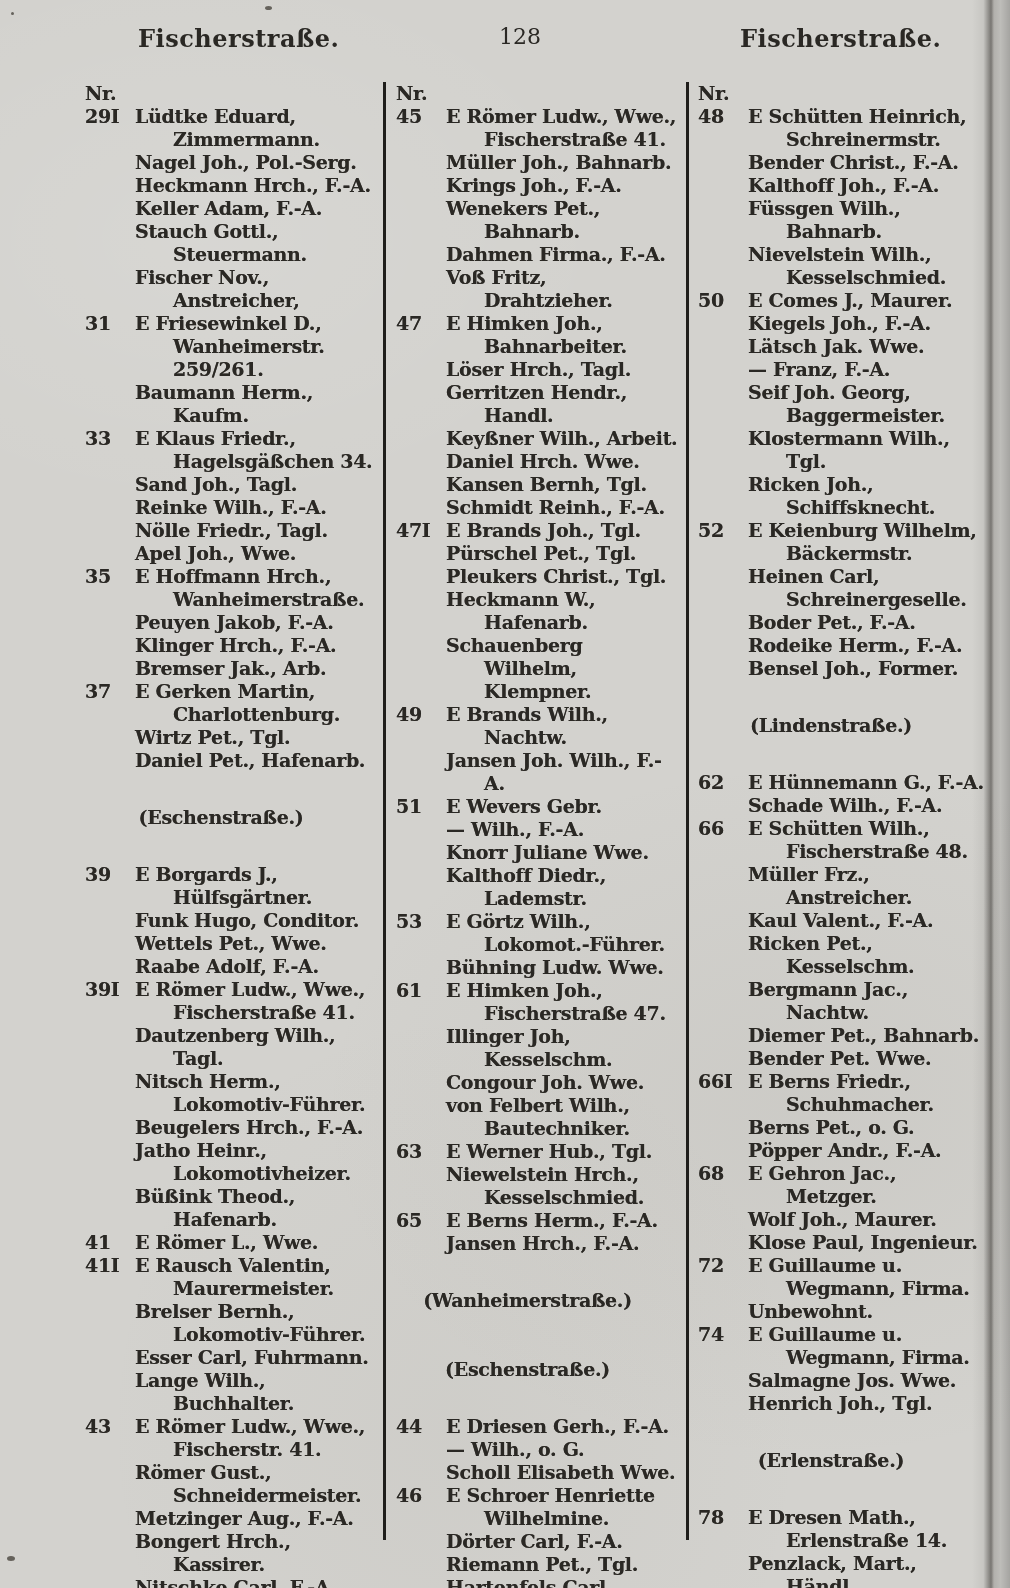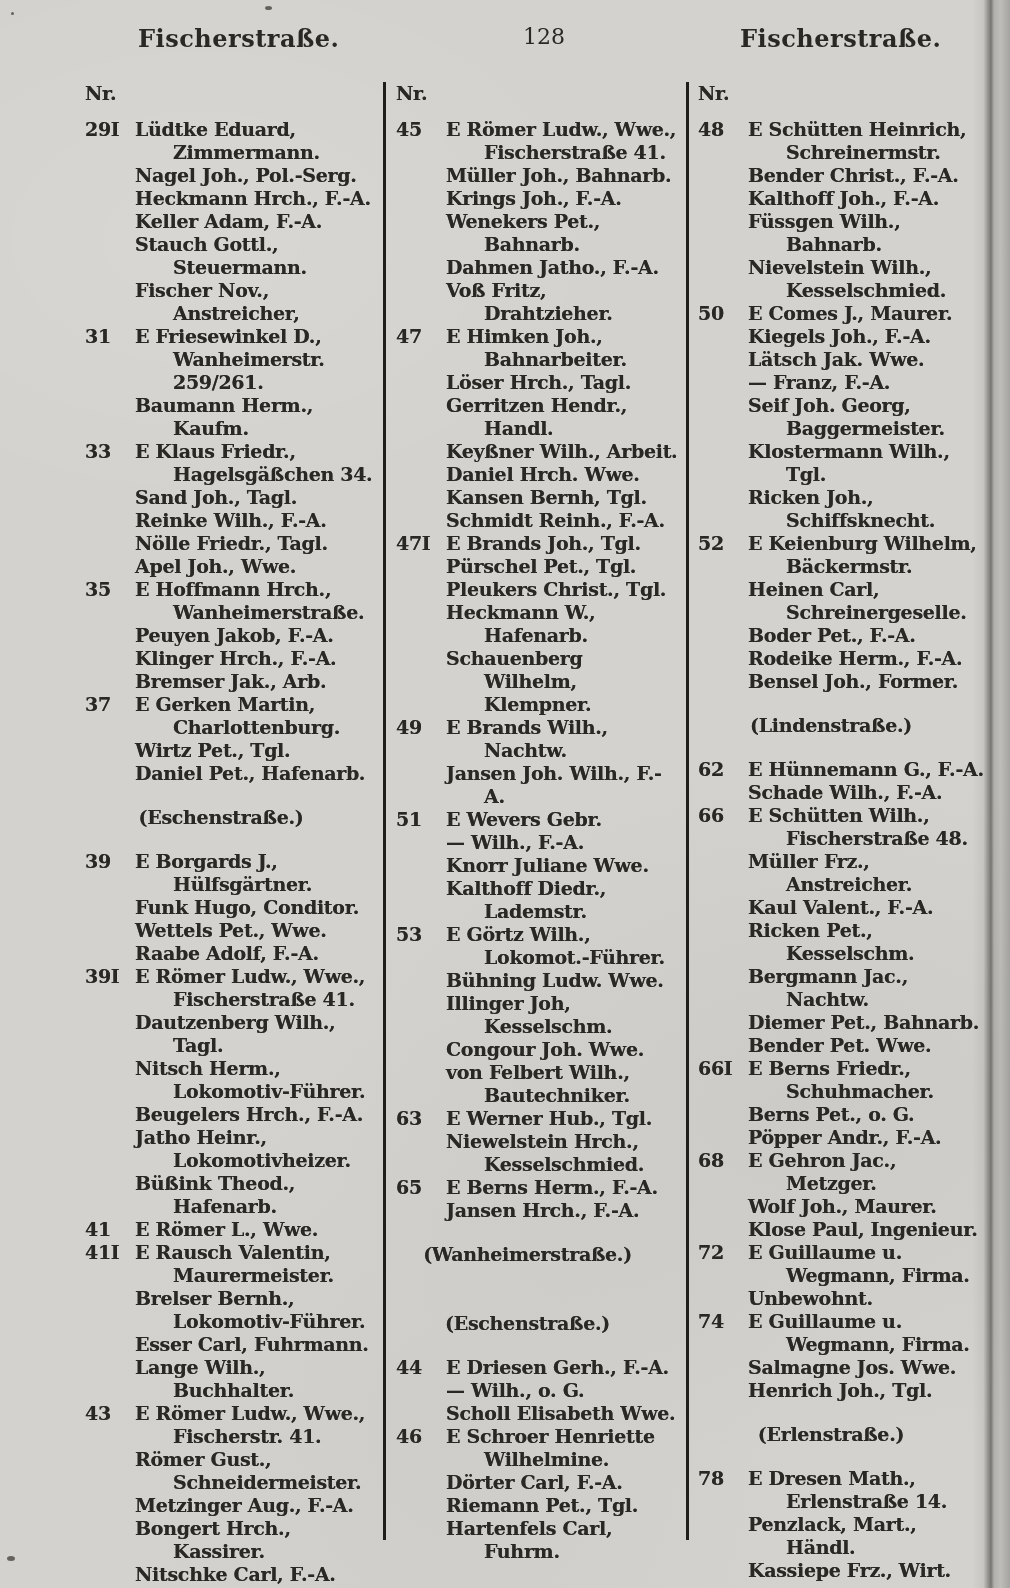--- a/index.html
+++ b/index.html
@@ -23,42 +23,42 @@
     background:linear-gradient(90deg,
       rgba(0,0,0,0) 0%, rgba(0,0,0,0.06) 30%,
       rgba(45,42,38,0.55) 50%, rgba(45,42,38,0.20) 58%,
       rgba(0,0,0,0.10) 75%, rgba(0,0,0,0.22) 100%);
   }
   .speck { position:absolute; background:#4a463f; border-radius:50%; opacity:0.8; }
 
   .page-header { position:absolute; top:24px; left:0; width:990px; height:44px; }
   .h-left  { position:absolute; left:138px; width:180px; text-align:center;
              font-size:24px; font-weight:bold; letter-spacing:0.5px; }
-  .h-num   { position:absolute; left:454px; width:180px; text-align:center;
+  .h-num   { position:absolute; left:430px; width:180px; text-align:center;
              font-size:22px; font-weight:normal; }
   .h-right { position:absolute; left:740px; width:180px; text-align:center;
              font-size:24px; font-weight:bold; letter-spacing:0.5px; }
 
   .divider { position:absolute; top:82px; width:3px; height:1458px; background:#1f1e1b; }
   .divider.d1 { left:383px; }
   .divider.d2 { left:686px; }
 
   .col { position:absolute; top:82px; font-size:19px; line-height:23px;
          font-weight:bold; letter-spacing:-0.3px;
          text-shadow:0 0 0.6px rgba(40,35,30,0.65); }
   .col.c1 { left:85px;  width:292px; }
   .col.c2 { left:396px; width:283px; }
   .col.c3 { left:698px; width:286px; }
 
-  .nr-label { margin-bottom:13px; font-weight:bold; }
+  .nr-label { font-weight:bold; }
 
   .entry { padding-left:88px; text-indent:-88px; }
   .entry .num { display:inline-block; width:50px; text-indent:0; vertical-align:top; }
 
-  .section { text-align:center; margin:21px 0; padding-right:20px; }
+  .section { text-align:center; margin:34px 0; padding-right:20px; }
   .section + .section { margin-top:46px; }
 </style>
 </head>
 <body>
 
 <div class="paper-texture"></div>
 
 <div class="page-header">
   <div class="h-left">Fischerstraße.</div>
   <div class="h-num">128</div>
@@ -111,21 +111,21 @@
     <div class="entry"><span class="num"></span><span>Metzinger Aug., F.-A.</span></div>
     <div class="entry"><span class="num"></span><span>Bongert Hrch., Kassirer.</span></div>
     <div class="entry"><span class="num"></span><span>Nitschke Carl, F.-A.</span></div>
   </div>
 <div class="col c2">
   <div class="nr-label">Nr.</div>
 <div class="entry"><span class="num">45</span><span>E Römer Ludw., Wwe., Fischerstraße 41.</span></div>
     <div class="entry"><span class="num"></span><span>Müller Joh., Bahnarb.</span></div>
     <div class="entry"><span class="num"></span><span>Krings Joh., F.-A.</span></div>
     <div class="entry"><span class="num"></span><span>Wenekers Pet., Bahnarb.</span></div>
-    <div class="entry"><span class="num"></span><span>Dahmen Jatho., F.-A.</span></div>
+    <div class="entry"><span class="num"></span><span>Dahmen Firma., F.-A.</span></div>
     <div class="entry"><span class="num"></span><span>Voß Fritz, Drahtzieher.</span></div>
     <div class="entry"><span class="num">47</span><span>E Himken Joh., Bahnarbeiter.</span></div>
     <div class="entry"><span class="num"></span><span>Löser Hrch., Tagl.</span></div>
     <div class="entry"><span class="num"></span><span>Gerritzen Hendr., Handl.</span></div>
     <div class="entry"><span class="num"></span><span>Keyßner Wilh., Arbeit.</span></div>
     <div class="entry"><span class="num"></span><span>Daniel Hrch. Wwe.</span></div>
     <div class="entry"><span class="num"></span><span>Kansen Bernh, Tgl.</span></div>
     <div class="entry"><span class="num"></span><span>Schmidt Reinh., F.-A.</span></div>
     <div class="entry"><span class="num">47I</span><span>E Brands Joh., Tgl.</span></div>
     <div class="entry"><span class="num"></span><span>Pürschel Pet., Tgl.</span></div>
@@ -133,20 +133,21 @@
     <div class="entry"><span class="num"></span><span>Heckmann W., Hafenarb.</span></div>
     <div class="entry"><span class="num"></span><span>Schauenberg Wilhelm, Klempner.</span></div>
     <div class="entry"><span class="num">49</span><span>E Brands Wilh., Nachtw.</span></div>
     <div class="entry"><span class="num"></span><span>Jansen Joh. Wilh., F.-A.</span></div>
     <div class="entry"><span class="num">51</span><span>E Wevers Gebr.</span></div>
     <div class="entry"><span class="num"></span><span>— Wilh., F.-A.</span></div>
     <div class="entry"><span class="num"></span><span>Knorr Juliane Wwe.</span></div>
     <div class="entry"><span class="num"></span><span>Kalthoff Diedr., Lademstr.</span></div>
     <div class="entry"><span class="num">53</span><span>E Görtz Wilh., Lokomot.-Führer.</span></div>
     <div class="entry"><span class="num"></span><span>Bühning Ludw. Wwe.</span></div>
+    <div class="entry"><span class="num">61</span><span>E Himken Joh., Fischerstraße 47.</span></div>
     <div class="entry"><span class="num"></span><span>Illinger Joh, Kesselschm.</span></div>
     <div class="entry"><span class="num"></span><span>Congour Joh. Wwe.</span></div>
     <div class="entry"><span class="num"></span><span>von Felbert Wilh., Bautechniker.</span></div>
     <div class="entry"><span class="num">63</span><span>E Werner Hub., Tgl.</span></div>
     <div class="entry"><span class="num"></span><span>Niewelstein Hrch., Kesselschmied.</span></div>
     <div class="entry"><span class="num">65</span><span>E Berns Herm., F.-A.</span></div>
     <div class="entry"><span class="num"></span><span>Jansen Hrch., F.-A.</span></div>
     <div class="section">(Wanheimerstraße.)</div>
     <div class="section">(Eschenstraße.)</div>
     <div class="entry"><span class="num">44</span><span>E Driesen Gerh., F.-A.</span></div>

